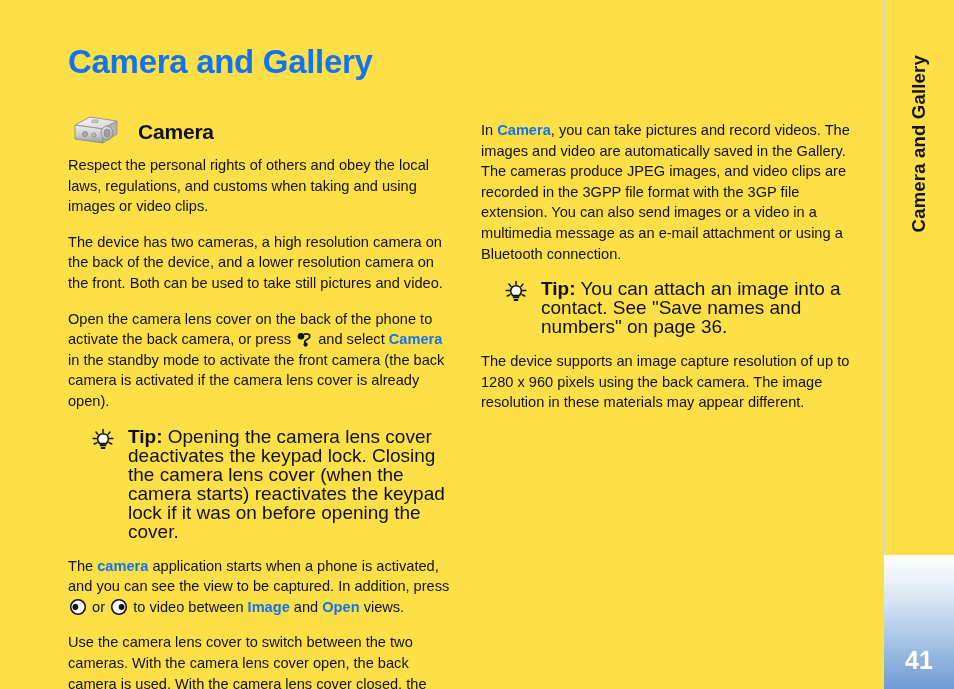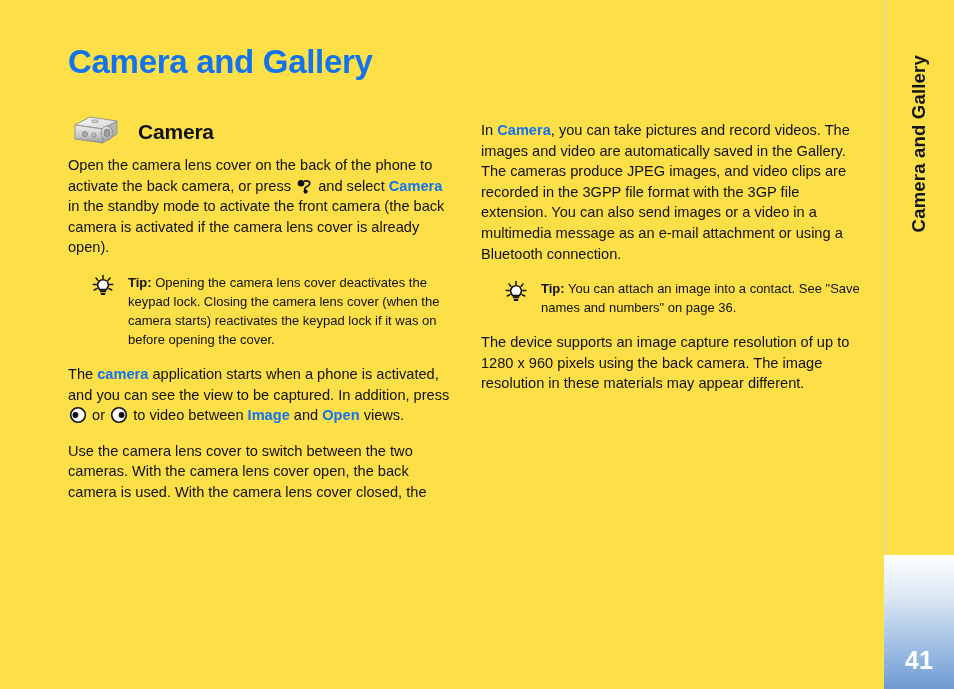--- a/index.html
+++ b/index.html
@@ -91,21 +91,21 @@
     height: 18px;
     margin: 0 1px;
   }
 
   
   .tip {
     display: flex;
     gap: 12px;
     margin: 0 0 15px 0;
     padding-left: 22px;
-    font-size: 13px;
+    font-size: 19px;
     line-height: 19px;
   }
   .tip .bulb {
     flex: 0 0 auto;
     width: 26px;
     height: 26px;
     margin-top: 1px;
   }
   .tip .tip-body { flex: 1 1 auto; }
   .tip b { font-weight: bold; }
@@ -196,21 +196,23 @@
         <circle cx="17" cy="22" r="2.6" fill="#a9a9a9" stroke="#7f7f7f" stroke-width="0.7"></circle>
         <circle cx="26" cy="23" r="2.1" fill="#bdbdbd" stroke="#7f7f7f" stroke-width="0.7"></circle>
         <rect x="24" y="8" width="6" height="2.6" fill="#cfcfcf" stroke="#8d8d8d" stroke-width="0.6"></rect>
       </svg>
     </span>
     <span class="label">Camera</span>
   </div>
 
   <div class="col col-left">
 
-
+    <p>Respect the personal rights of others and obey the local laws, regulations, and customs when taking and using images or video clips.</p>
+
+    <p>The device has two cameras, a high resolution camera on the back of the device, and a lower resolution camera on the front. Both can be used to take still pictures and video.</p>
 
     <p>
       <span>Open the camera lens cover on the back of the phone to activate the back camera, or press</span>
       <span class="ico-menu">
         <svg width="15" height="16" viewBox="0 0 15 16" xmlns="http://www.w3.org/2000/svg">
           <circle cx="4" cy="5.2" r="3.3" fill="#111"></circle>
           <path d="M7.6 3.1 C10.6 2.2 13.4 3.4 12.6 6.0 C12.0 8.0 9.6 8.4 8.4 9.6 C7.3 10.7 7.6 12.4 9.2 13.0" stroke="#111" stroke-width="1.7" fill="none" stroke-linecap="round"></path>
           <circle cx="8.6" cy="13.6" r="2.1" fill="#111"></circle>
         </svg>
       </span>

